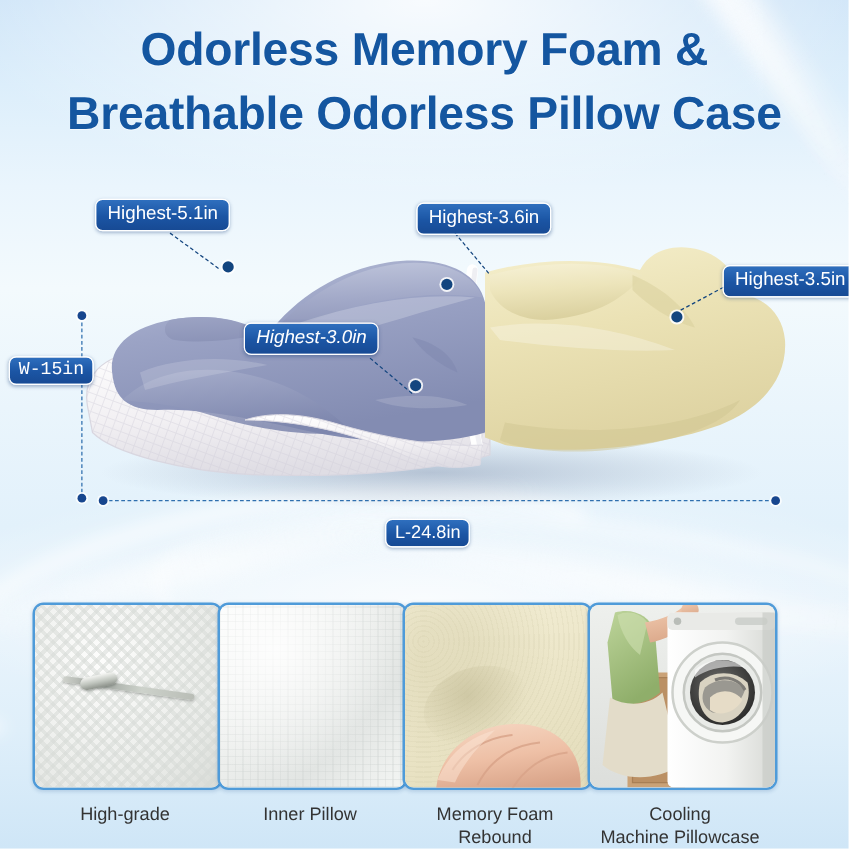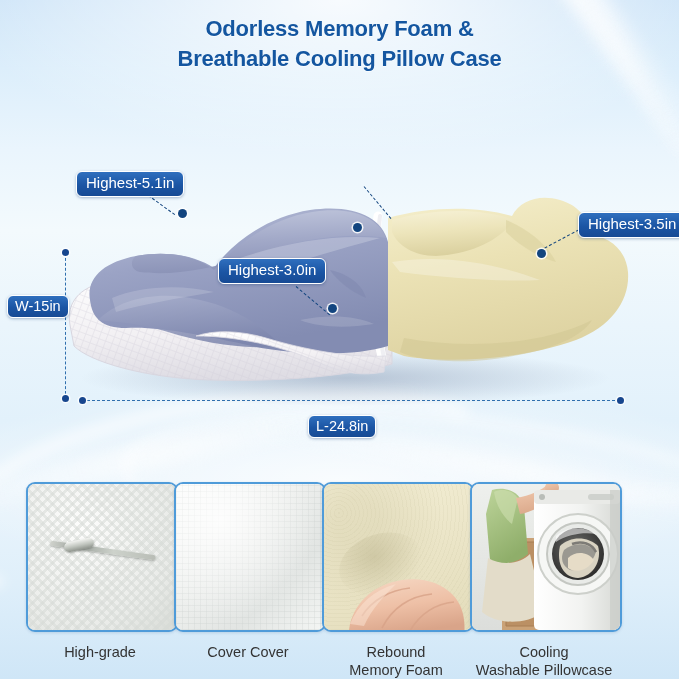--- a/index.html
+++ b/index.html
@@ -69,21 +69,21 @@
     background: radial-gradient(ellipse at center, rgba(255,255,255,0.75) 0%, rgba(255,255,255,0) 72%);
     pointer-events: none;
   }
 
   
   #title {
     position: absolute;
     left: 0; right: 0; top: 14px;
     text-align: center;
     color: #1456a0;
-    font-size: 22px;
+    font-size: 37px;
     font-weight: bold;
     line-height: 1.38;
     letter-spacing: -0.2px;
     text-shadow: 0 1px 0 rgba(255,255,255,0.6);
   }
   #title .tline { display: block; }
 
   
   #pillow-wrap {
     position: absolute;
@@ -140,25 +140,25 @@
     border-radius: 6px;
     padding: 3px 9px 4px 9px;
     font-size: 15px;
     font-weight: 500;
     line-height: 1.12;
     white-space: nowrap;
     box-shadow: 0 1px 3px rgba(20,60,120,0.35);
   }
   .badge-small { font-size: 14.5px; padding: 2px 7px 3px 7px; }
 
-  #badge-51 { left: 76px;  top: 159px; margin-top: 12px; }
+  #badge-51 { left: 76px;  top: 159px; }
   #badge-36 { left: 333px; top: 162px; }
   #badge-35 { left: 578px; top: 212px; }
-  #badge-30 { left: 218px; top: 258px; }
-  #badge-w  { left: 7px;   top: 295px; }
+  #badge-30 { left: 195px; top: 258px; font-style: italic; }
+  #badge-w  { left: 7px;   top: 285px; font-family: Liberation Mono, monospace; }
   #badge-l  { left: 308px; top: 415px; }
 
   
   #features {
     position: absolute;
     left: 0; top: 474px;
     width: 562px;
     display: flex;
     justify-content: space-between;
     padding: 8px 26px;
@@ -257,21 +257,21 @@
   <div class="streak streak-b"></div>
   <div class="streak streak-c"></div>
   <div class="streak streak-d"></div>
   <div class="streak streak-e"></div>
   <div class="streak streak-f"></div>
   <div class="swoosh swoosh-1"></div>
   <div class="swoosh swoosh-2"></div>
 
   <div id="title">
     <span class="tline">Odorless Memory Foam &amp;</span>
-    <span class="tline">Breathable Cooling Pillow Case</span>
+    <span class="tline">Breathable Odorless Pillow Case</span>
   </div>
 
   <div id="pillow-wrap">
     <svg id="pillow-svg" width="679" height="270" viewBox="0 0 679 270" xmlns="http://www.w3.org/2000/svg">
       <defs>
         <linearGradient id="caseG" x1="0" y1="0" x2="0.35" y2="1">
           <stop offset="0%" stop-color="#b9c0d9"></stop>
           <stop offset="42%" stop-color="#9ba3c5"></stop>
           <stop offset="100%" stop-color="#838cb2"></stop>
         </linearGradient>
@@ -417,20 +417,21 @@
       <i></i>
     </div>
   <div class="anchor-dot" style="left:537px; top:249px;"></div>
 
   <div class="leader" style="left:296px; top:286px; width:44px; transform:rotate(40deg);">
       <i></i>
     </div>
   <div class="anchor-dot" style="left:328px; top:304px;"></div>
 
   <div class="badge" id="badge-51">Highest-5.1in</div>
+  <div class="badge" id="badge-36">Highest-3.6in</div>
   <div class="badge" id="badge-35">Highest-3.5in</div>
   <div class="badge" id="badge-30">Highest-3.0in</div>
   <div class="badge badge-small" id="badge-w">W-15in</div>
   <div class="badge badge-small" id="badge-l">L-24.8in</div>
 
   <div id="features">
 
     <div class="feature">
       <div class="feature-frame">
         <div class="feature-img sw-zipper">
@@ -441,21 +442,21 @@
       <div class="feature-caption">
         <span class="cl">High-grade</span>
       </div>
     </div>
 
     <div class="feature">
       <div class="feature-frame">
         <div class="feature-img sw-cover"></div>
       </div>
       <div class="feature-caption">
-        <span class="cl">Cover Cover</span>
+        <span class="cl">Inner Pillow</span>
       </div>
     </div>
 
     <div class="feature">
       <div class="feature-frame">
         <div class="feature-img sw-foam">
           <div class="foam-dent"></div>
           <svg class="hand" viewBox="0 0 128 86" xmlns="http://www.w3.org/2000/svg">
             <defs>
               <linearGradient id="skin" x1="0" y1="0" x2="0.3" y2="1">
@@ -466,22 +467,22 @@
             </defs>
             <path d="M4 74 C 10 50, 30 34, 56 30 C 76 27, 94 32, 106 44 C 116 54, 120 68, 118 86 L 2 86 Z" fill="url(#skin)"></path>
             <path d="M16 66 C 26 50, 44 40, 64 38" stroke="#d7a187" stroke-width="1.6" fill="none" opacity="0.8"></path>
             <path d="M36 78 C 46 58, 64 46, 86 44" stroke="#d7a187" stroke-width="1.6" fill="none" opacity="0.8"></path>
             <path d="M62 84 C 72 66, 88 54, 108 52" stroke="#d7a187" stroke-width="1.6" fill="none" opacity="0.75"></path>
             <path d="M4 74 C 12 54, 28 40, 50 34 C 40 44, 26 58, 18 76 Z" fill="#fbe6d6" opacity="0.5"></path>
           </svg>
         </div>
       </div>
       <div class="feature-caption">
+        <span class="cl">Memory Foam</span>
         <span class="cl">Rebound</span>
-        <span class="cl">Memory Foam</span>
       </div>
     </div>
 
     <div class="feature">
       <div class="feature-frame">
         <div class="feature-img sw-wash">
           <svg width="148" height="146" viewBox="0 0 148 146" xmlns="http://www.w3.org/2000/svg">
             <defs>
               <linearGradient id="wall" x1="0" y1="0" x2="0" y2="1">
                 <stop offset="0%" stop-color="#eef0ed"></stop>
@@ -534,18 +535,18 @@
             <path d="M100 60 C 110 56, 120 60, 124 68" stroke="#7d7b76" stroke-width="2.5" fill="none"></path>
 
             <path d="M84 52 C 94 42, 112 42, 124 50 C 112 48, 96 50, 84 58 Z" fill="#ffffff" opacity="0.55"></path>
 
             <rect x="138" y="6" width="10" height="140" fill="#c9ccc7" opacity="0.7"></rect>
           </svg>
         </div>
       </div>
       <div class="feature-caption">
         <span class="cl">Cooling</span>
-        <span class="cl">Washable Pillowcase</span>
+        <span class="cl">Machine Pillowcase</span>
       </div>
     </div>
 
   </div>
 </div>
 
 </body></html>

